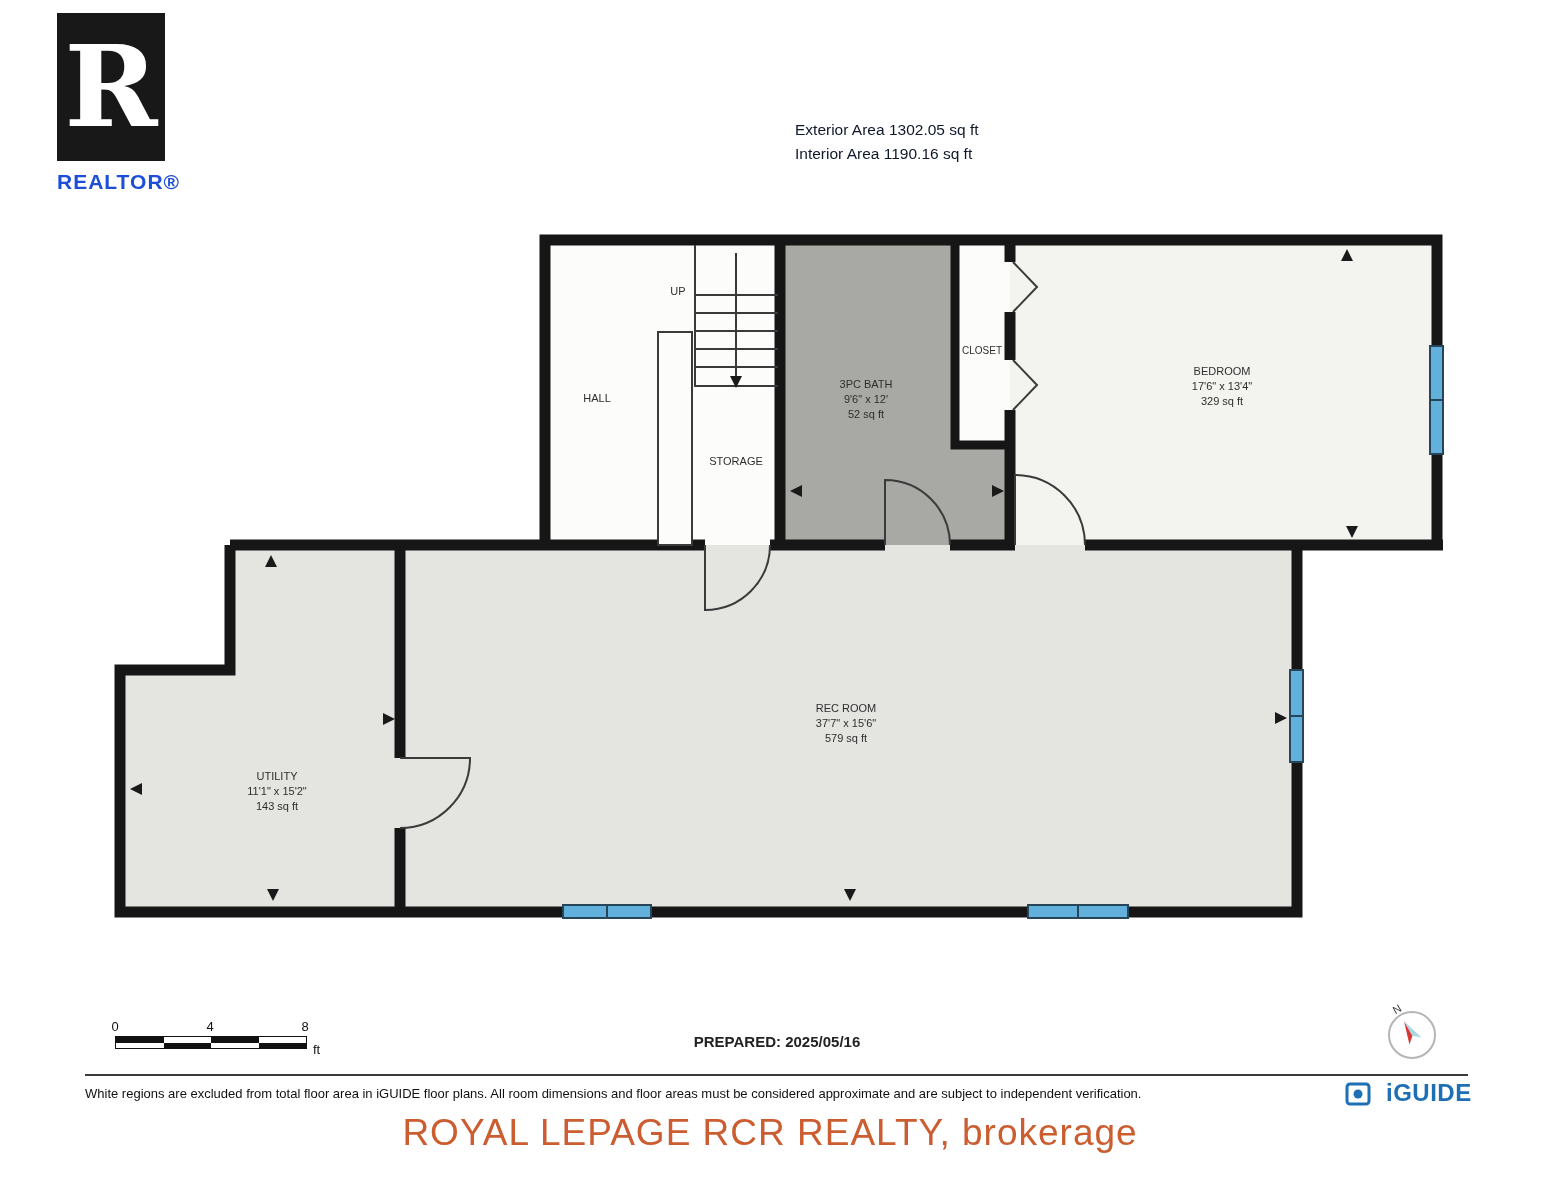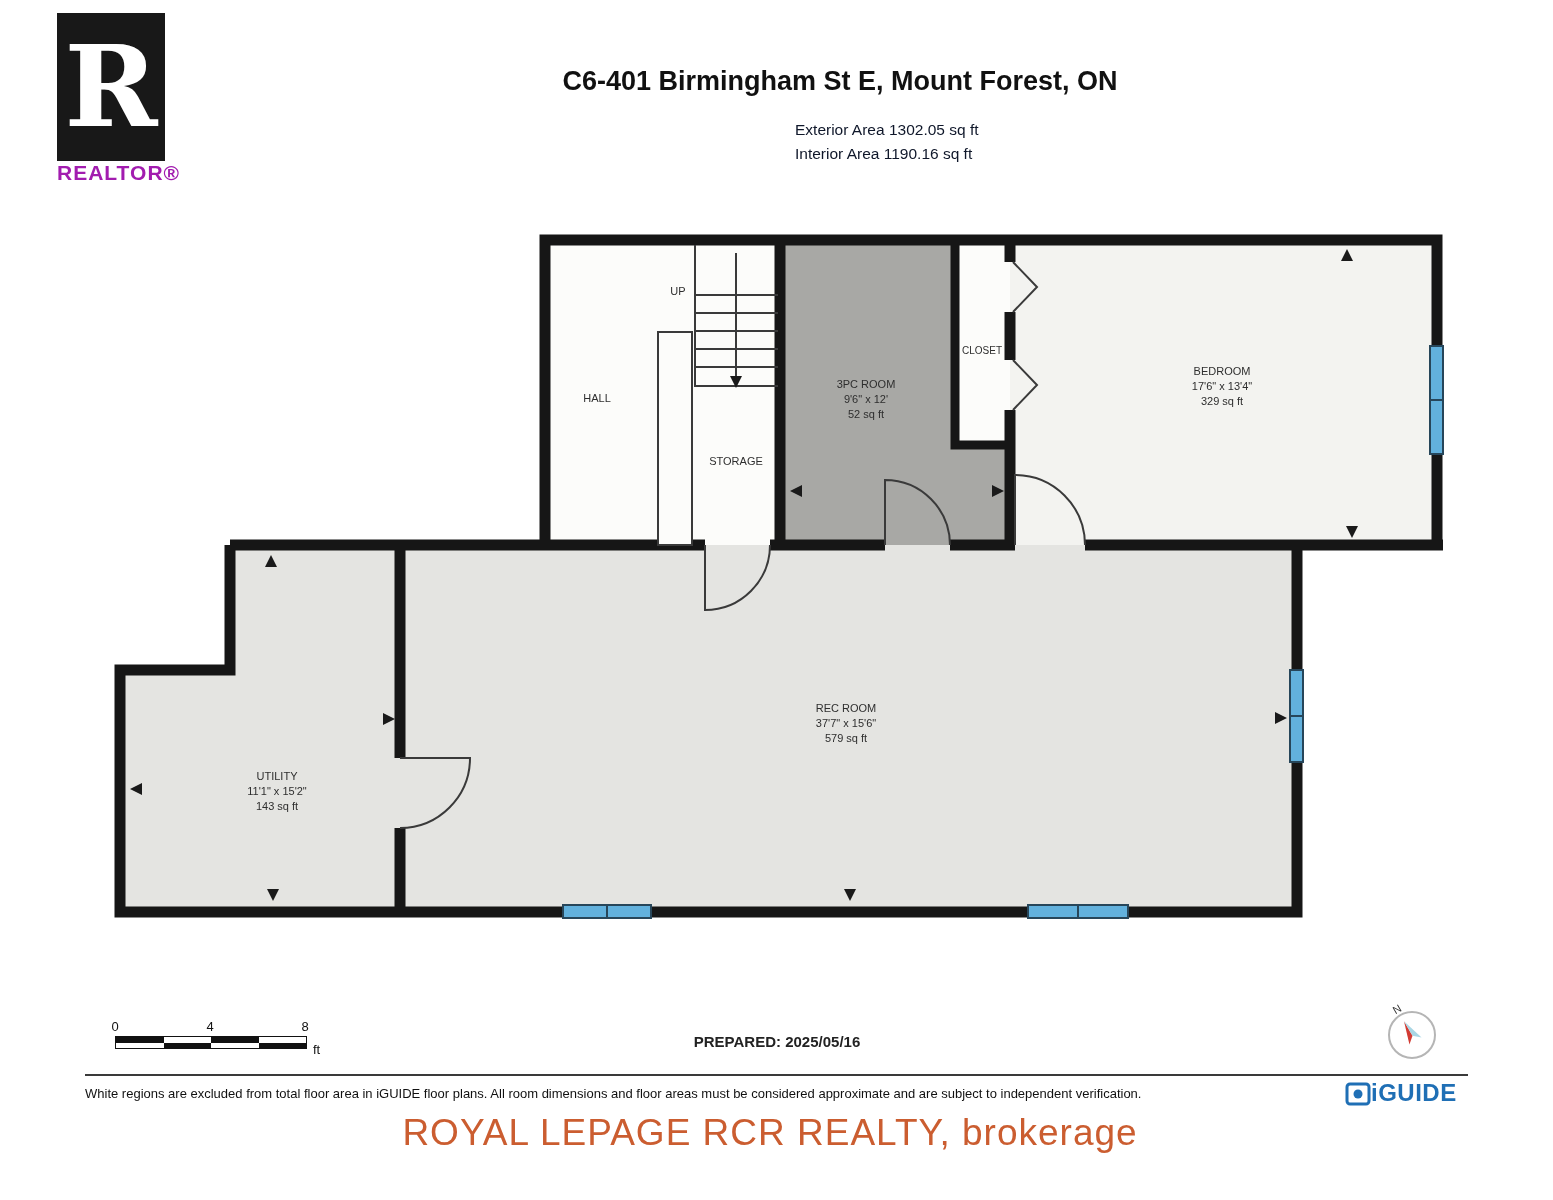--- a/index.html
+++ b/index.html
@@ -8,21 +8,21 @@
     font-family:"Liberation Sans",sans-serif;color:#1a1a1a;
   }
   
   .realtor-logo{position:absolute;left:57px;top:13px;z-index:4;}
   .realtor-box{
     width:108px;height:148px;background:#181818;color:#fff;
     display:flex;align-items:center;justify-content:center;
     font-family:"DejaVu Serif",serif;font-weight:bold;font-size:112px;line-height:1;
   }
   .realtor-word{
-    font-size:21px;font-weight:bold;letter-spacing:1px;color:#a21caf;
+    margin-top:9px;font-size:21px;font-weight:bold;letter-spacing:1px;color:#1d4ed8;
     font-family:"Liberation Sans",sans-serif;white-space:nowrap;
   }
   .page-title{
     position:absolute;left:840px;top:66px;transform:translateX(-50%);
     font-size:27px;font-weight:bold;white-space:nowrap;z-index:4;color:#111;
   }
   .floor-label{
     position:absolute;left:0;width:782px;top:119px;text-align:right;
     font-size:16.5px;font-weight:bold;color:#111;z-index:4;
   }
@@ -58,40 +58,39 @@
   .scale-unit{position:absolute;left:313px;top:1042px;font-size:13px;color:#111;z-index:4;}
   .prepared{
     position:absolute;left:777px;top:1033px;transform:translateX(-50%);
     font-size:15px;font-weight:bold;color:#222;z-index:4;white-space:nowrap;
   }
   .footer-divider{position:absolute;left:85px;top:1074px;width:1383px;border-top:2px solid #3a3a3a;z-index:4;}
   .disclaimer{
     position:absolute;left:85px;top:1086px;font-size:13px;color:#111;
     white-space:nowrap;z-index:4;
   }
-  .iguide-logo{position:absolute;left:1341px;top:1079px;display:flex;align-items:center;gap:0;z-index:6;background:#fff;padding-left:4px;}
+  .iguide-logo{position:absolute;left:1341px;top:1079px;display:flex;align-items:center;gap:15px;z-index:6;background:#fff;padding-left:4px;}
   .iguide-word{font-size:24px;font-weight:bold;color:var(--iguide-blue,#1f6fb5);letter-spacing:0.5px;}
   .watermark{
     position:absolute;left:770px;top:1112px;transform:translateX(-50%);
     font-size:37px;color:#c2410c;opacity:0.85;letter-spacing:1px;white-space:nowrap;z-index:5;
   }
 </style>
 </head>
 <body>
 
 <div class="page">
 
   <div class="realtor-logo">
     <div class="realtor-box">
       <span>R</span>
     </div>
     <div class="realtor-word">REALTOR®</div>
   </div>
 
-  <div class="page-title">C6-401 Birmingham St E, Mount Forest, ON</div>
   <div class="area-lines">
     <div>Exterior Area 1302.05 sq ft</div>
     <div>Interior Area 1190.16 sq ft</div>
   </div>
 
   <svg class="plan-svg" width="1553" height="1200" viewBox="0 0 1553 1200">
 
     <rect class="f-white" x="545" y="240" width="235" height="305"></rect>
     <rect class="f-bath" x="780" y="240" width="230" height="305"></rect>
     <rect class="f-white" x="955" y="240" width="55" height="205"></rect>
@@ -150,21 +149,21 @@
         <polygon points="0,-16 7,7 0,1" style="fill:var(--compass-teal,#a9d6e4)"></polygon>
         <text class="compass-n" x="0" y="-26" text-anchor="middle">N</text>
       </g>
     </g>
   </svg>
 
   <div class="room-label" style="left:597px;top:398px">HALL</div>
   <div class="room-label" style="left:678px;top:291px">UP</div>
   <div class="room-label" style="left:736px;top:461px">STORAGE</div>
   <div class="room-label" style="left:866px;top:399px">
-    <div>3PC ROOM</div>
+    <div>3PC BATH</div>
     <div>9'6" x 12'</div>
     <div>52 sq ft</div>
   </div>
   <div class="room-label" style="left:982px;top:350px;font-size:10px">CLOSET</div>
   <div class="room-label" style="left:1222px;top:386px">
     <div>BEDROOM</div>
     <div>17'6" x 13'4"</div>
     <div>329 sq ft</div>
   </div>
   <div class="room-label" style="left:846px;top:723px">

